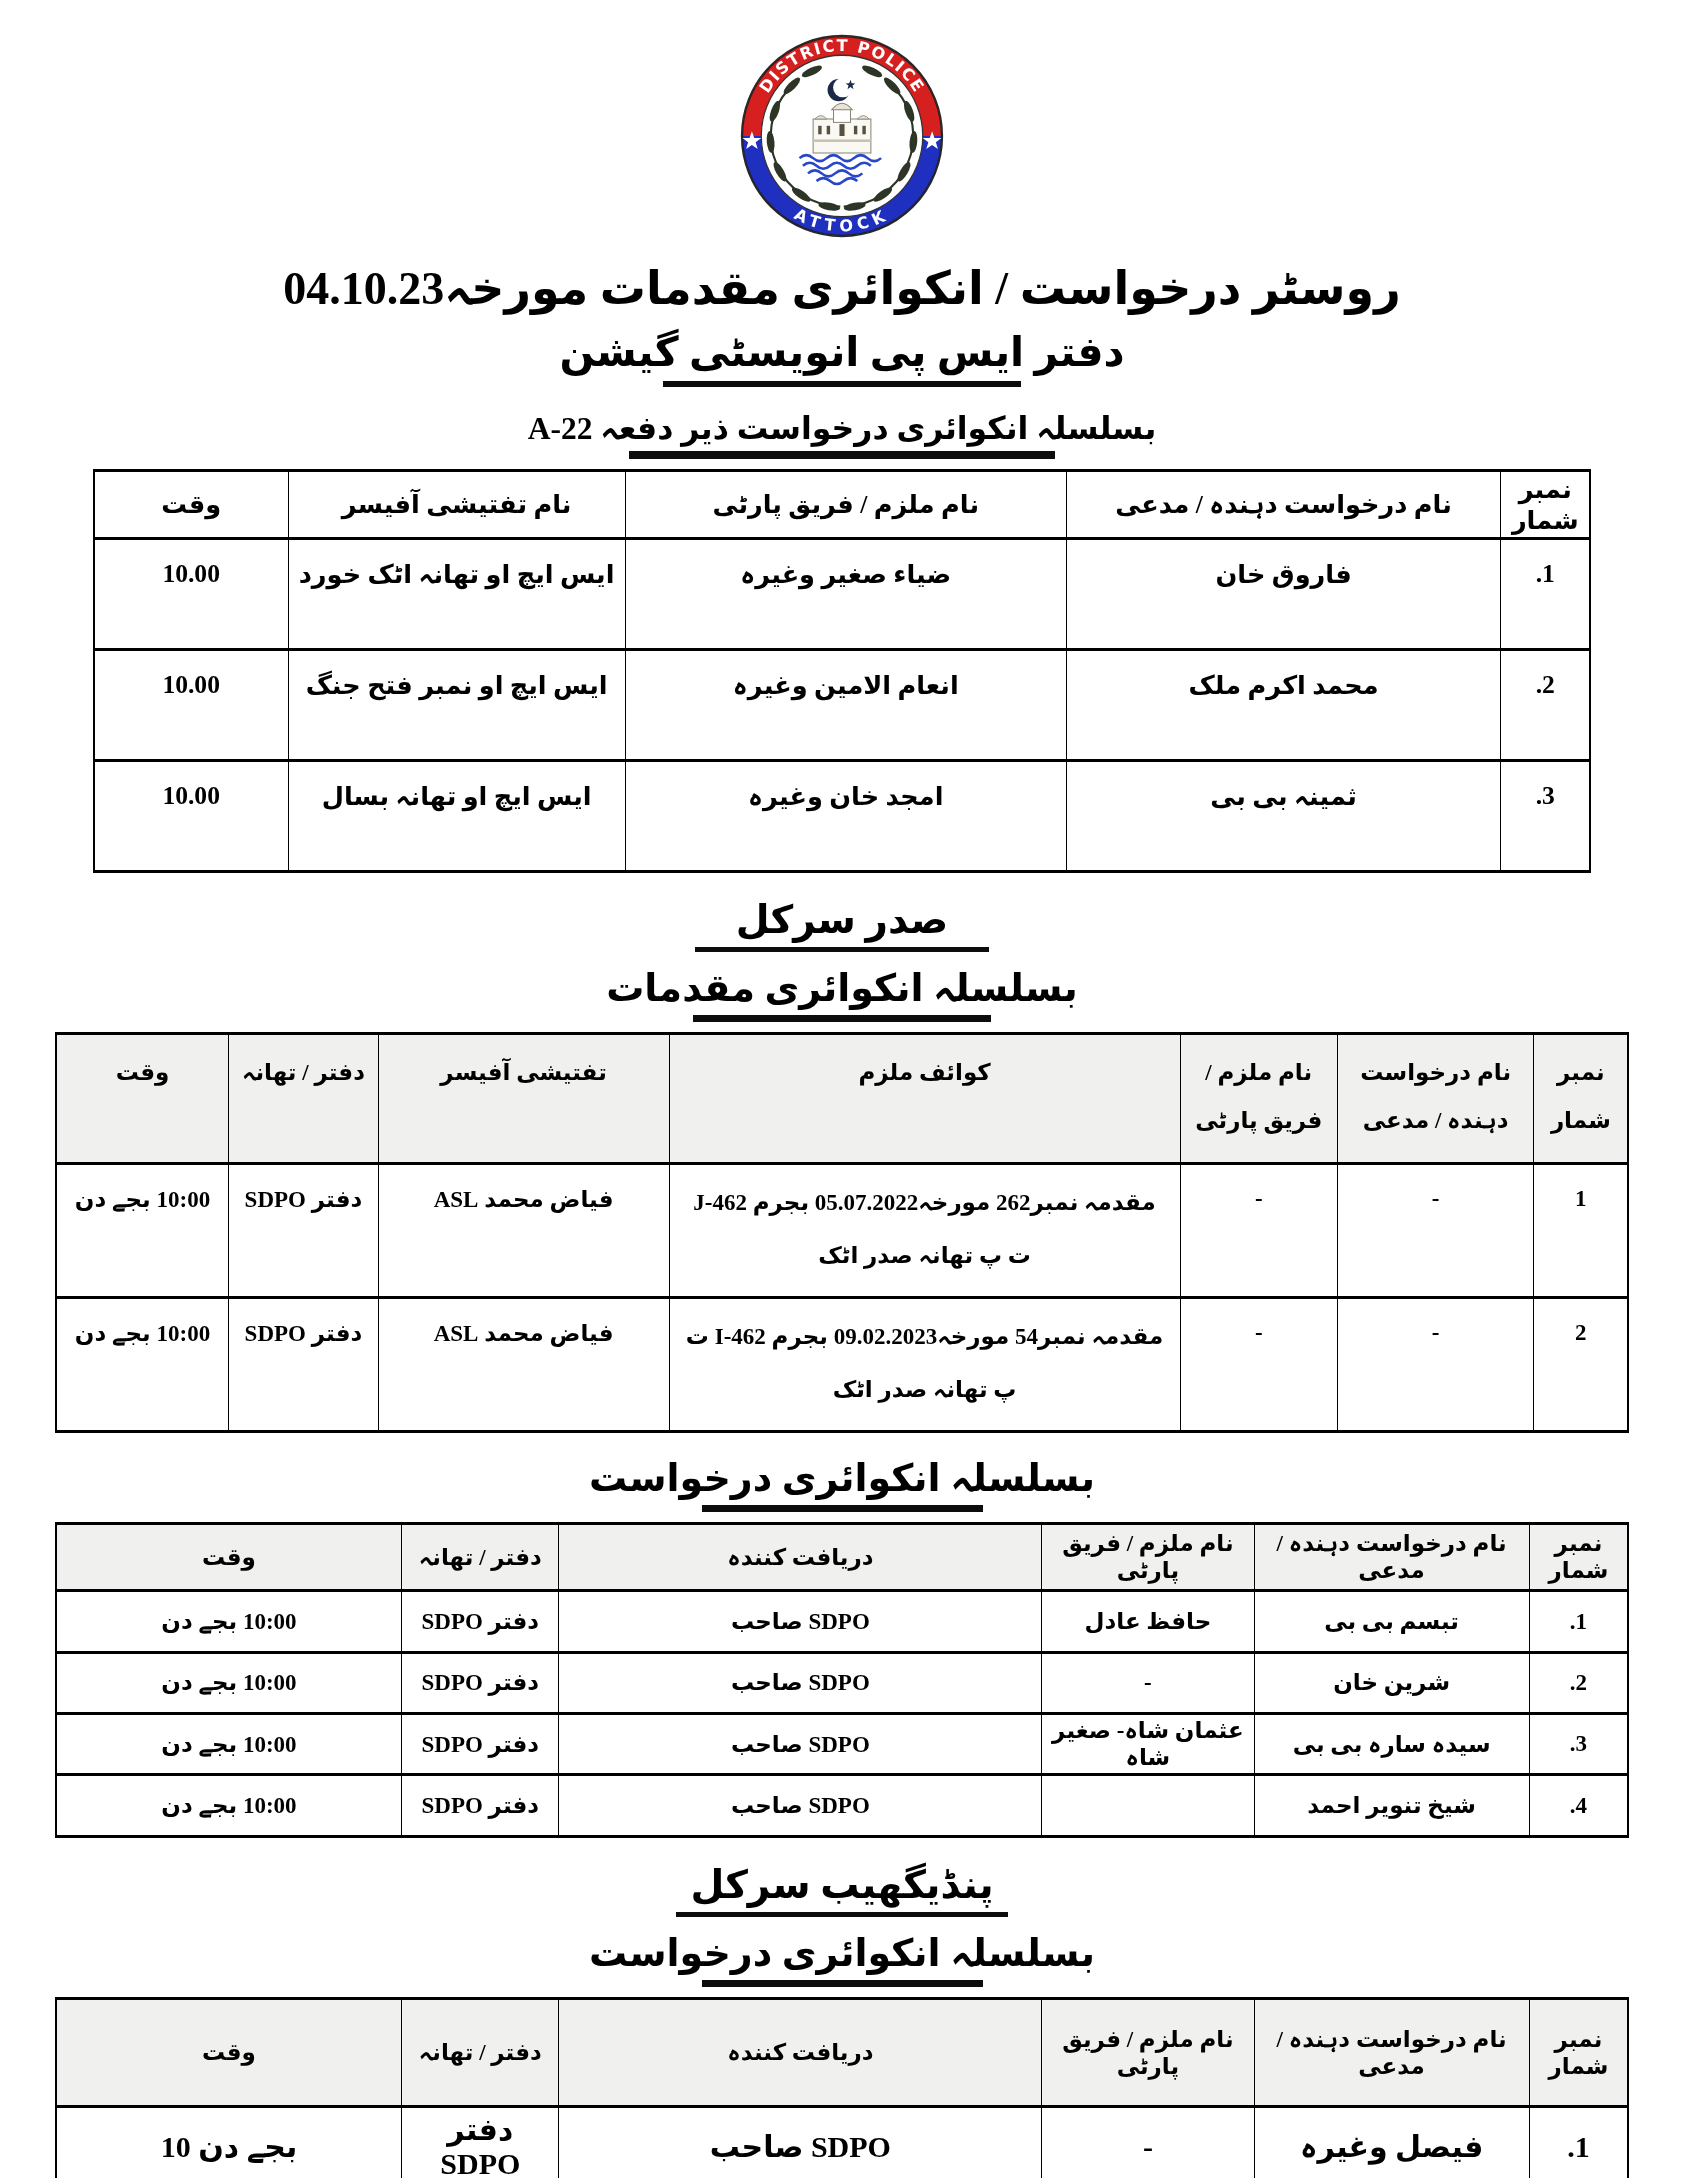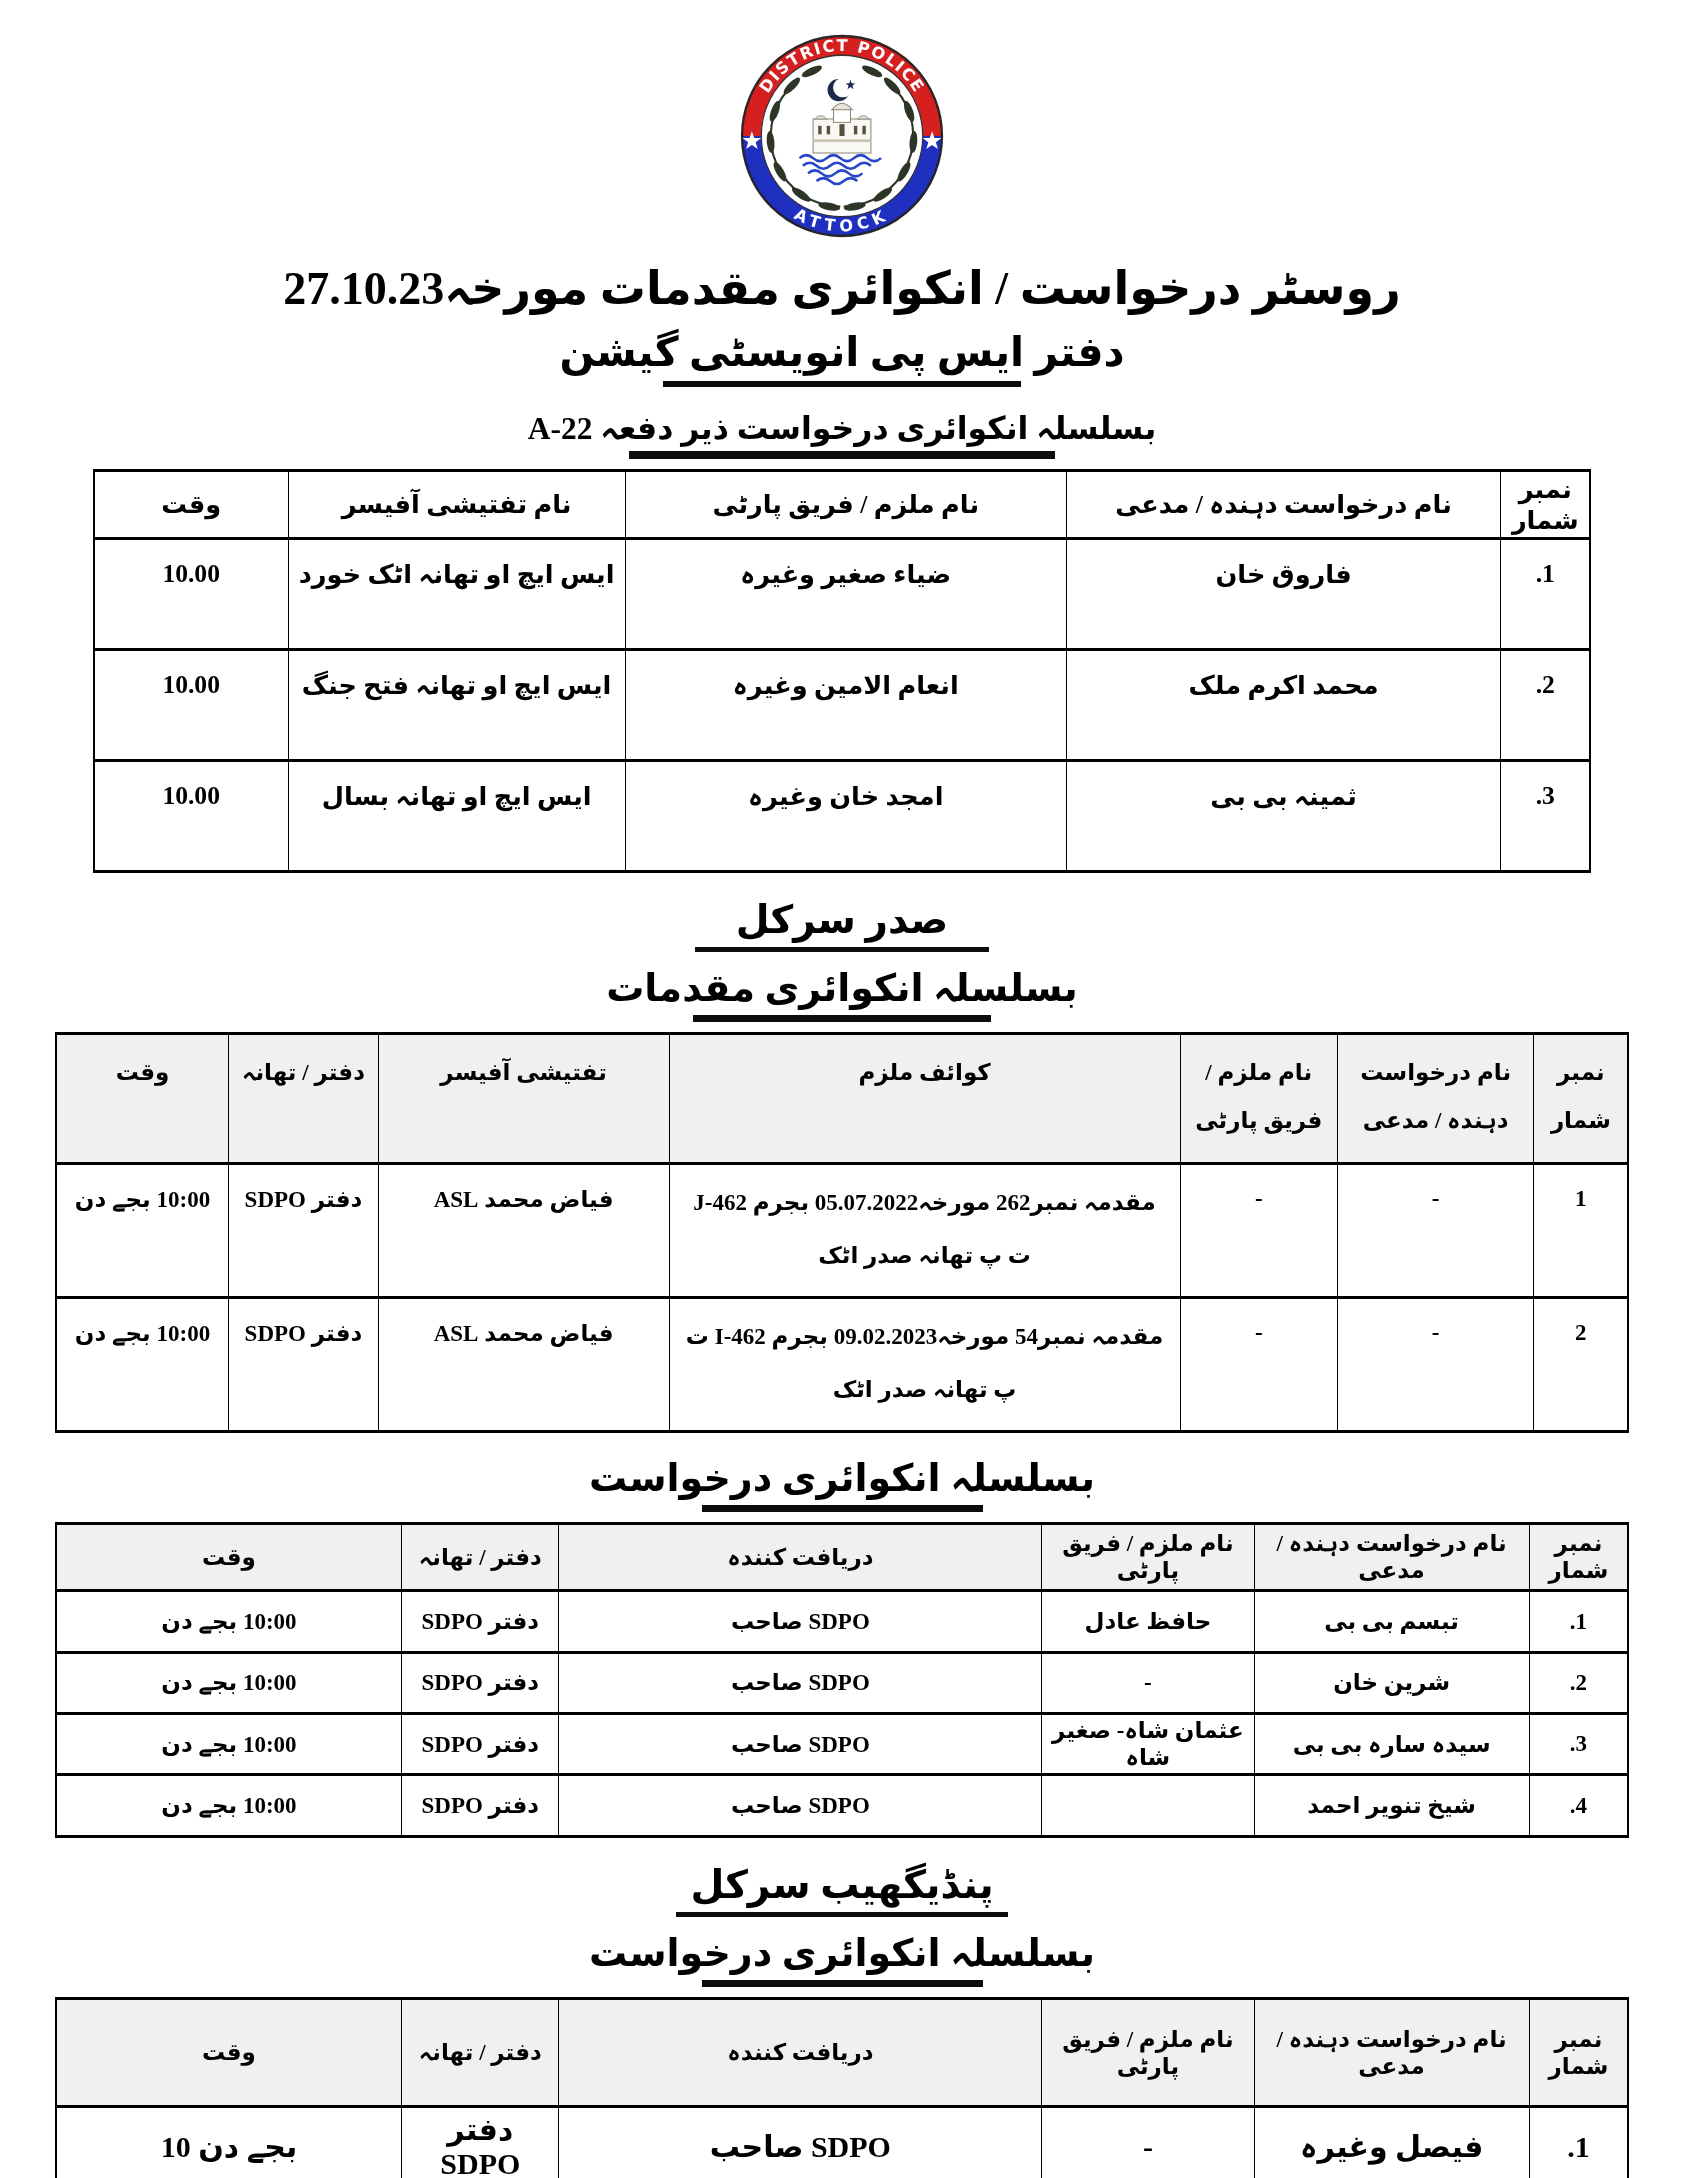--- a/index.html
+++ b/index.html
@@ -113,21 +113,21 @@
     </g>
     <g fill="none" stroke="#2746c9" stroke-width="3">
       <path d="M 70 146 q 8 -7 16 0 t 16 0 t 16 0 t 16 0 t 16 0 t 16 0"></path>
       <path d="M 74 155 q 8 -7 16 0 t 16 0 t 16 0 t 16 0 t 16 0"></path>
       <path d="M 80 164 q 8 -7 16 0 t 16 0 t 16 0 t 16 0"></path>
       <path d="M 90 173 q 8 -7 16 0 t 16 0 t 16 0"></path>
     </g>
   </svg>
 </div>
 
-<div class="h-urdu title1">روسٹر درخواست / انکوائری مقدمات مورخہ27.10.23</div>
+<div class="h-urdu title1">روسٹر درخواست / انکوائری مقدمات مورخہ04.10.23</div>
 <div class="h-urdu title2">دفتر ایس پی انویسٹی گیشن</div>
 <div class="rule" style="width:358px;"></div>
 <div class="h-urdu title3">بسلسلہ انکوائری درخواست ذیر دفعہ 22-A</div>
 <div class="rule" style="width:426px;height:7.7px;"></div>
 
 <table class="t1">
     <colgroup>
       <col style="width: 6%;">
       <col style="width: 29%;">
       <col style="width: 29.5%;">
@@ -148,21 +148,21 @@
         <td class="ltr">.1</td>
         <td>فاروق خان</td>
         <td>ضیاء صغیر وغیرہ</td>
         <td>ایس ایچ او تھانہ اٹک خورد</td>
         <td>10.00</td>
       </tr>
       <tr>
         <td class="ltr">.2</td>
         <td>محمد اکرم ملک</td>
         <td>انعام الامین وغیرہ</td>
-        <td>ایس ایچ او تھانہ فتح جنگ</td>
+        <td>ایس ایچ او نمبر فتح جنگ</td>
         <td>10.00</td>
       </tr>
       <tr>
         <td class="ltr">.3</td>
         <td>ثمینہ بی بی</td>
         <td>امجد خان وغیرہ</td>
         <td>ایس ایچ او تھانہ بسال</td>
         <td>10.00</td>
       </tr>
     </tbody>

